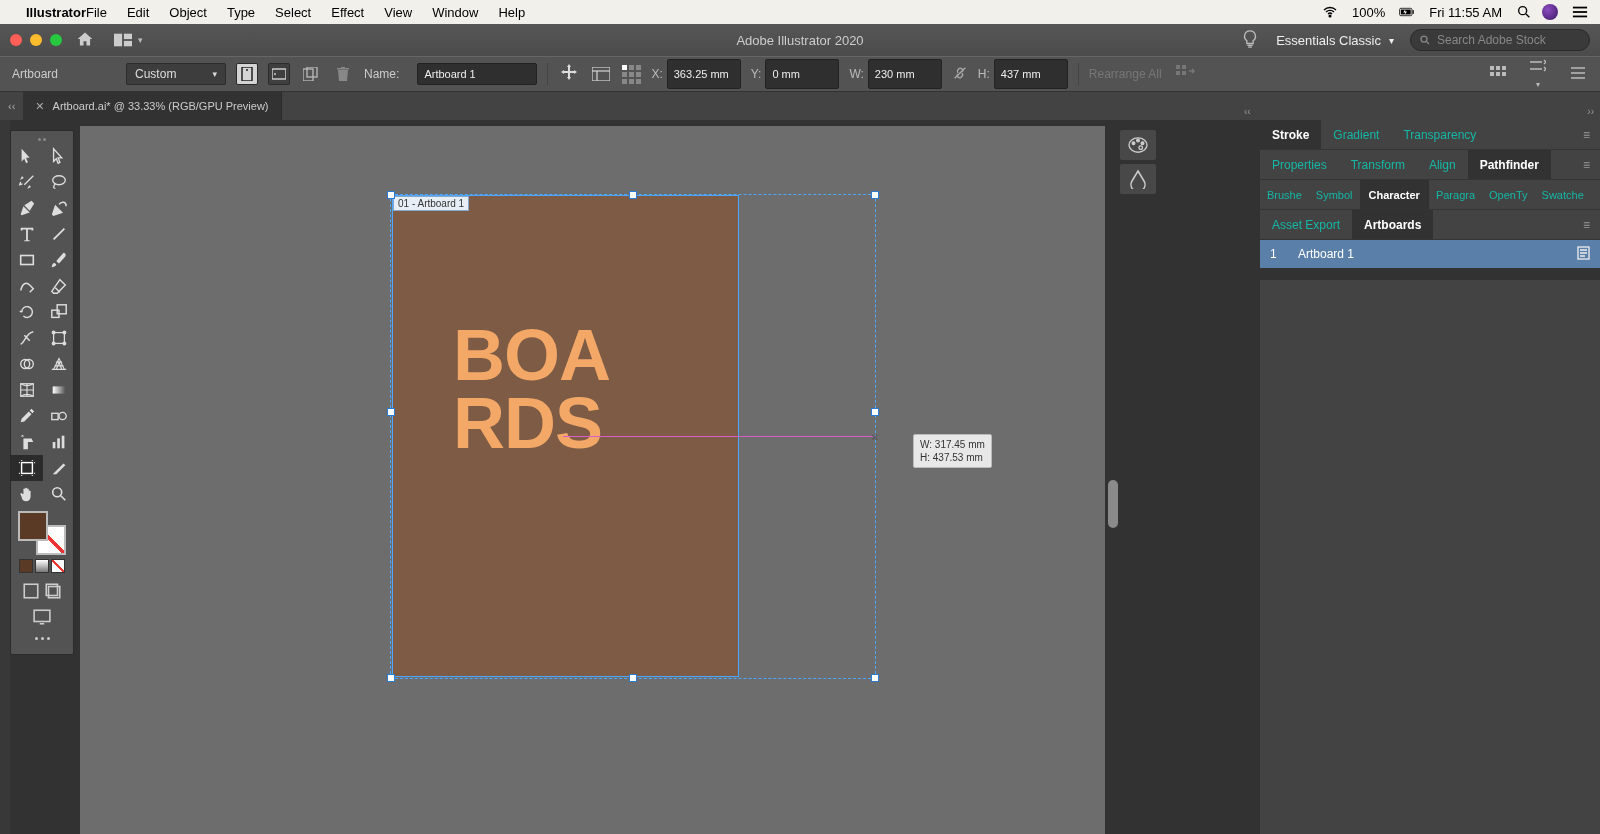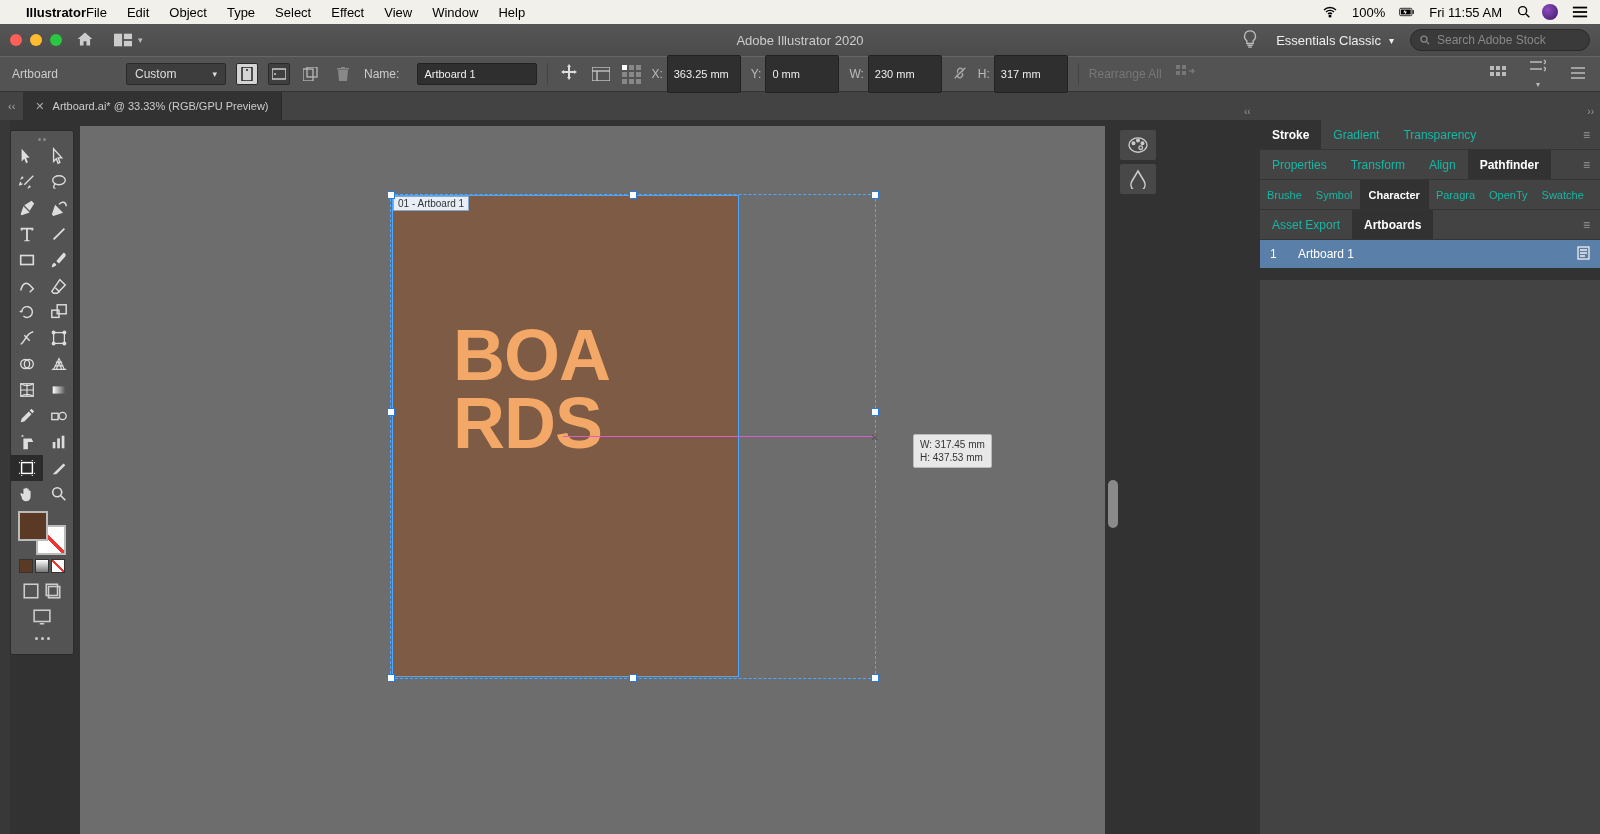--- a/index.html
+++ b/index.html
@@ -29,21 +29,21 @@
 
 .control-bar{height:36px;background:#535353;border-top:1px solid #666;border-bottom:1px solid #333;display:flex;align-items:center;padding:0 12px;color:#ddd;font-size:12px;gap:10px;}
 .cb-label{color:#ccc;margin-right:8px;}
 .cb-dd{background:#3d3d3d;border:1px solid #2b2b2b;height:22px;display:flex;align-items:center;padding:0 8px;border-radius:2px;min-width:100px;justify-content:space-between;}
 .cb-icon{width:22px;height:22px;background:#3f3f3f;border:1px solid #2b2b2b;display:flex;align-items:center;justify-content:center;border-radius:2px;color:#ccc;font-size:11px;}
 .cb-icon.active{background:#d4d4d4;color:#222;}
 .cb-sep{width:1px;height:22px;background:#444;}
 .cb-input{background:#2f2f2f;border:1px solid #222;height:22px;color:#eee;font-size:11px;padding:0 6px;border-radius:2px;}
 .cb-field{display:flex;align-items:center;gap:4px;}
 .cb-field .lbl{color:#bbb;}
-.cb-numbox{background:#2f2f2f;border:1px solid #222;height:38px;color:#eee;font-size:11px;padding:12px 6px;border-radius:2px;display:flex;align-items:center;min-width:74px;}
+.cb-numbox{background:#2f2f2f;border:1px solid #222;height:30px;color:#eee;font-size:11px;padding:12px 6px;border-radius:2px;display:flex;align-items:center;min-width:74px;}
 .refgrid{display:grid;grid-template-columns:repeat(3,5px);grid-template-rows:repeat(3,5px);gap:2px;}
 .refgrid span{width:5px;height:5px;background:#888;}
 .refgrid span.on{background:#fff;}
 .move-cross{width:22px;height:22px;display:flex;align-items:center;justify-content:center;color:#ddd;}
 .rearrange{color:#777;font-size:12px;}
 .cb-space{flex:1;}
 .cb-right-icon{color:#bbb;margin-left:10px;width:20px;text-align:center;}
 
 .dock-tabs{height:28px;background:#434343;display:flex;align-items:center;color:#ccc;font-size:11px;}
 .dock-tabs .chev{padding:0 8px;color:#aaa;}
@@ -276,21 +276,21 @@
   </div>
   <span style="color:#aaa;">
     <svg width="16" height="16" viewBox="0 0 24 24" fill="none" stroke="#aaa" stroke-width="2">
         <path d="M9 12a4 4 0 0 1 0-5l2-2a4 4 0 0 1 5 5M15 12a4 4 0 0 1 0 5l-2 2a4 4 0 0 1-5-5"></path>
         <line x1="4" y1="20" x2="20" y2="4"></line>
       </svg>
   </span>
   <div class="cb-field">
     <span class="lbl">H:</span>
     <div class="cb-numbox">
-        <span>317 mm</span>
+        <span>437 mm</span>
       </div>
   </div>
   <div class="cb-sep"></div>
   <span class="rearrange">Rearrange All</span>
   <span style="color:#777;margin-left:4px;">
       <svg width="20" height="16" viewBox="0 0 20 16" fill="#777">
         <rect x="0" y="0" width="4" height="4"></rect>
         <rect x="6" y="0" width="4" height="4"></rect>
         <rect x="0" y="6" width="4" height="4"></rect>
         <rect x="6" y="6" width="4" height="4"></rect>

